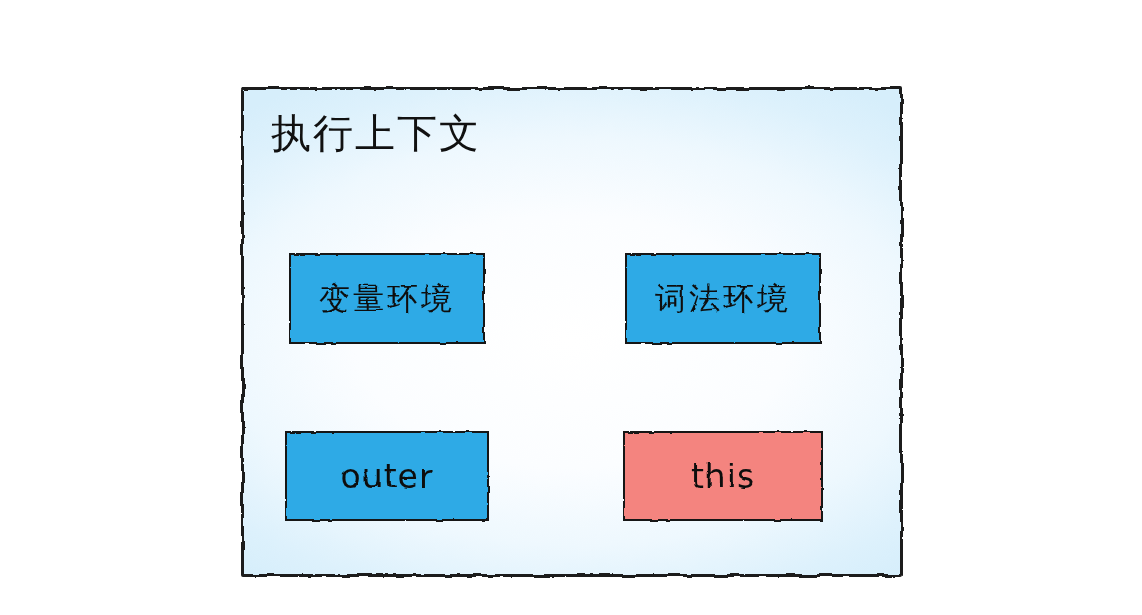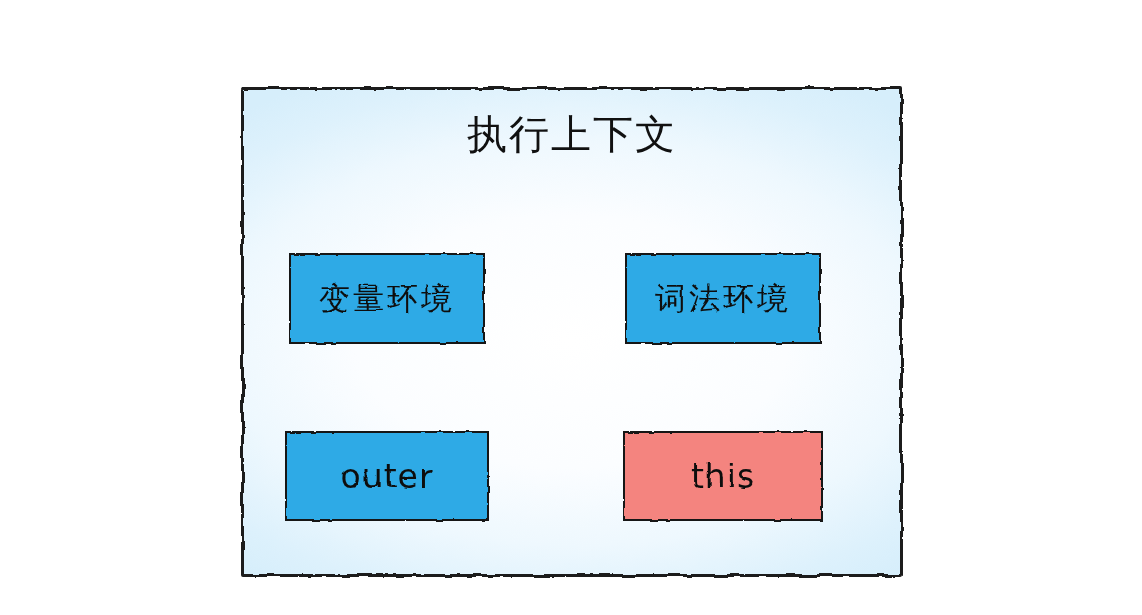--- a/index.html
+++ b/index.html
@@ -36,26 +36,27 @@
   }
   .outer-box-inner {
     position: absolute;
     inset: 0;
   }
   .title {
     position: absolute;
     left: 241px;
     top: 106px;
     width: 662px;
-    text-align: center;
+    text-align: left;
     font-size: 40px;
     line-height: 56px;
     color: #111111;
     letter-spacing: 2px;
-    font-family: Liberation Sans, sans-serif;
+    font-family: Liberation Serif, serif;
+    padding-left: 30px;
   }
   .node {
     position: absolute;
     box-sizing: border-box;
     border: 2.5px solid #151515;
     display: flex;
     align-items: center;
     justify-content: center;
     color: #111111;
     filter: url(#rough2);

